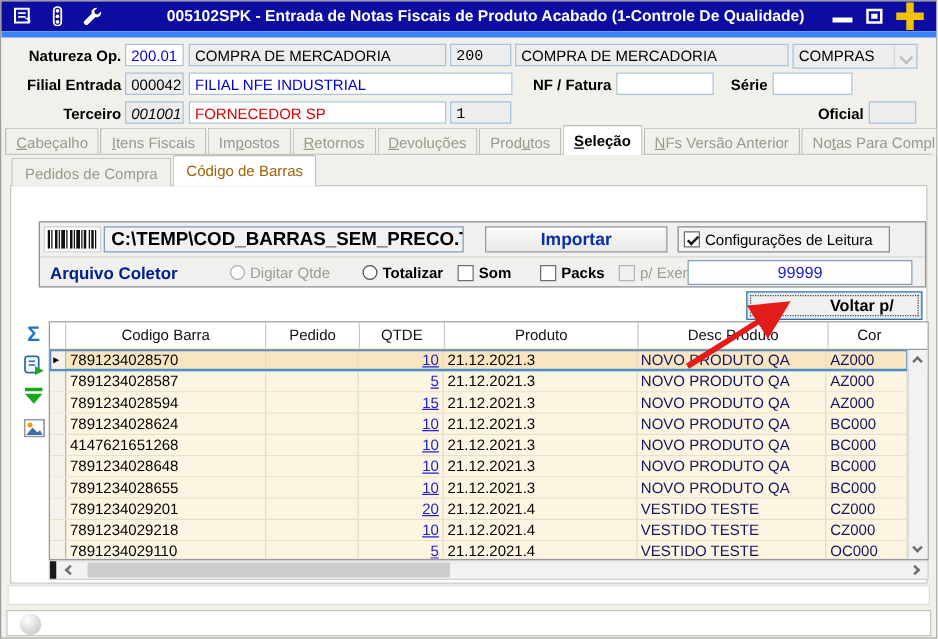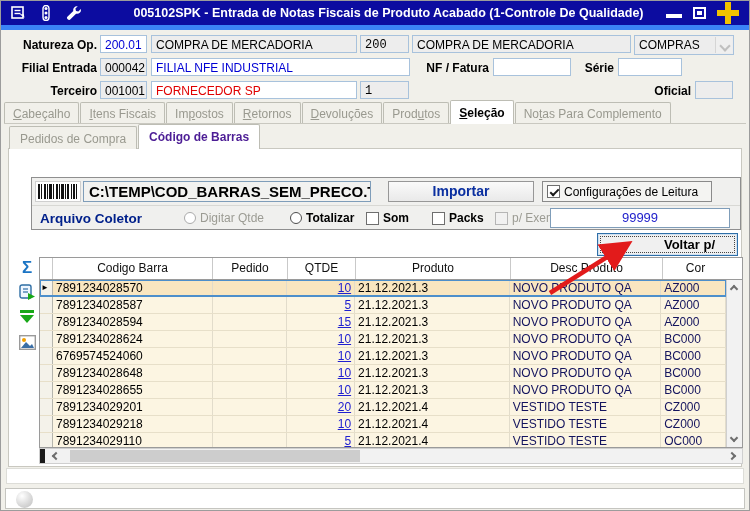--- a/index.html
+++ b/index.html
@@ -45,21 +45,21 @@
   .tabs::after { content:""; position:absolute; left:0; right:0; bottom:0; height:1px; background:#C9C8C0; }
   .tab { position:relative; font-size:12px; color:#99998f; background:#F1F0EA; border:1px solid #BDBDB4;
          border-bottom:none; padding:4px 8px 4px 8px; margin-right:1px; height:22px; white-space:nowrap;
          border-radius:2px 2px 0 0; }
   .tab.active { color:#000; font-weight:bold; background:#fff; height:24px; z-index:3; padding-top:5px; }
   .tab u { text-decoration:underline; }
   .subtabs { position:absolute; left:8px; top:124px; right:8px; height:24px; display:flex; align-items:flex-end; z-index:2; }
   .subtab { position:relative; font-size:12px; color:#99998f; background:#F1F0EA; border:1px solid #BDBDB4;
             border-bottom:none; padding:5px 10px; margin-right:1px; height:23px; white-space:nowrap;
             border-radius:2px 2px 0 0;margin-top:10px; }
-  .subtab.active { color:#4c1d95; font-weight:bold; background:#fff; height:25px; z-index:3; }
+  .subtab.active { color:#a16207; font-weight:normal; background:#fff; height:25px; z-index:3; }
 
   .page { position:absolute; left:7px; top:147px; right:7px; height:319px; background:#fff;
           border:1px solid #C9C8C0; }
 
   
   .bcpanel { position:absolute; left:30px; top:176px; width:710px; height:53px;
              border:1px solid #8F8F8F; background:#F0F0EE; }
   .bc-icon { position:absolute; left:3px; top:3px; width:46px; height:21px; background:#fff;
              border:1px solid #cfcfcf; display:flex; align-items:center; justify-content:center; }
   .path-fld { position:absolute; left:51px; top:3px; width:288px; height:21px; background:#F2F2F0;
@@ -181,35 +181,36 @@
 
     <div class="lbl" style="left:4px; top:29px; width:92px;">Filial Entrada</div>
     <div class="fld" style="left:99px; top:28px; width:47px;">000042</div>
     <div class="fld white blue" style="left:150px; top:28px; width:259px;">FILIAL NFE INDUSTRIAL</div>
     <div class="lbl" style="left:420px; top:29px; width:68px;">NF / Fatura</div>
     <div class="fld white" style="left:492px; top:28px; width:78px;"></div>
     <div class="lbl" style="left:578px; top:29px; width:35px;">Série</div>
     <div class="fld white" style="left:617px; top:28px; width:64px;"></div>
 
     <div class="lbl" style="left:4px; top:52px; width:92px;">Terceiro</div>
-    <div class="fld" style="left:99px; top:51px; width:47px;">001001</div>
+    <div class="fld" style="left:99px; top:51px; width:47px;font-style:italic;">001001</div>
     <div class="fld white red" style="left:150px; top:51px; width:206px;">FORNECEDOR SP</div>
     <div class="fld right" style="left:359px; top:51px; width:49px;">1</div>
     <div class="lbl" style="left:642px; top:52px; width:48px;">Oficial</div>
     <div class="fld" style="left:694px; top:51px; width:38px;"></div>
   </div>
 
   <div class="tabs" id="main-tabs">
       <div class="tab"><u>C</u>abeçalho</div>
       <div class="tab"><u>I</u>tens Fiscais</div>
       <div class="tab">Im<u>p</u>ostos</div>
       <div class="tab"><u>R</u>etornos</div>
       <div class="tab"><u>D</u>evoluções</div>
       <div class="tab">Prod<u>u</u>tos</div>
       <div class="tab active"><u>S</u>eleção</div>
+      <div class="tab"><u>N</u>Fs Versão Anterior</div>
       <div class="tab">No<u>t</u>as Para Complemento</div>
     </div>
 
   <div class="subtabs" id="sub-tabs">
       <div class="subtab">Pedidos de Compra</div>
       <div class="subtab active">Código de Barras</div>
     </div>
 
   <div class="page"></div>
 
@@ -337,21 +338,21 @@
           <div class="c ind w-ind"></div>
           <div class="c w-barra">7891234028624</div>
           <div class="c w-pedido"></div>
           <div class="c w-qtde qtde">10</div>
           <div class="c w-produto">21.12.2021.3</div>
           <div class="c w-desc desc">NOVO PRODUTO QA</div>
           <div class="c w-cor cor">BC000</div>
         </div>
         <div class="trow">
           <div class="c ind w-ind"></div>
-          <div class="c w-barra">6769574524060</div>
+          <div class="c w-barra">4147621651268</div>
           <div class="c w-pedido"></div>
           <div class="c w-qtde qtde">10</div>
           <div class="c w-produto">21.12.2021.3</div>
           <div class="c w-desc desc">NOVO PRODUTO QA</div>
           <div class="c w-cor cor">BC000</div>
         </div>
         <div class="trow">
           <div class="c ind w-ind"></div>
           <div class="c w-barra">7891234028648</div>
           <div class="c w-pedido"></div>

